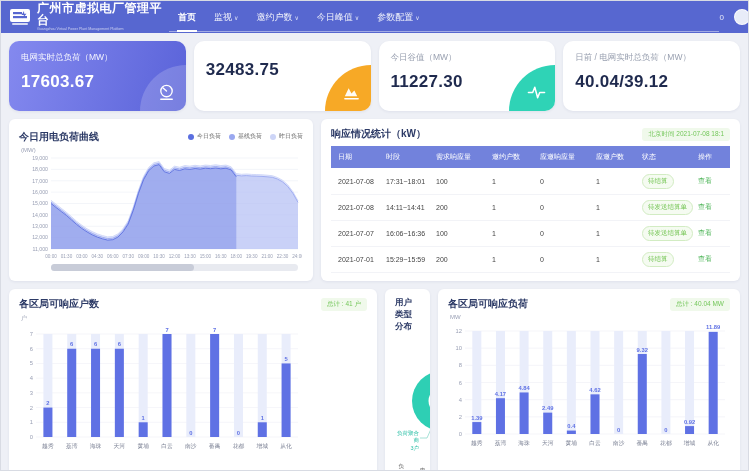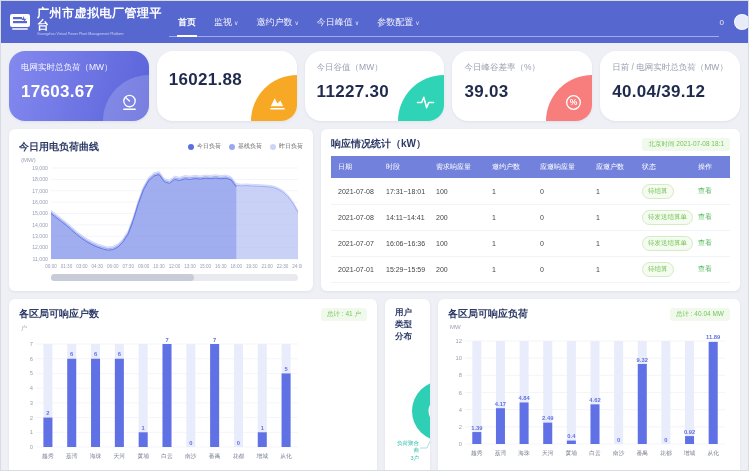--- a/index.html
+++ b/index.html
@@ -1,41 +1,41 @@
 <!DOCTYPE html>
 <html><head>
 <meta charset="utf-8">
 <style>
   *{margin:0;padding:0;box-sizing:border-box;}
   html,body{width:749px;height:471px;}
   body{font-family:"Liberation Sans","DejaVu Sans",sans-serif;background:#fff;overflow:hidden;}
   .screen{width:749px;height:471px;border:1px solid #d8dbe3;background:#eef0f6;display:flex;flex-direction:column;overflow:hidden;}
 
   
-  .header{height:42px;background:#5767d0;display:flex;align-items:center;padding:0 10px 0 8px;position:relative;flex:none;}
+  .header{height:32px;background:#5767d0;display:flex;align-items:center;padding:0 10px 0 8px;position:relative;flex:none;}
   .brand{display:flex;align-items:center;gap:6px;width:160px;flex:none;}
   .logo-icon{width:22px;height:18px;flex:none;}
   .brand-title{color:#fff;font-size:12px;font-weight:bold;letter-spacing:.5px;line-height:12px;}
   .brand-sub{color:rgba(255,255,255,.65);font-size:4px;line-height:6px;transform:scale(.9);transform-origin:left;white-space:nowrap;}
   .nav{display:flex;align-items:stretch;height:34px;position:relative;}
   .nav::after{content:'';position:absolute;left:0;right:-290px;bottom:2px;height:1px;background:rgba(255,255,255,.45);}
   .nav-item{display:flex;align-items:center;gap:2px;padding:0 9px;color:rgba(255,255,255,.92);font-size:9px;cursor:pointer;position:relative;}
   .nav-item.active{font-weight:bold;color:#fff;}
   .nav-item.active::after{content:'';position:absolute;left:8px;right:8px;bottom:2px;height:2px;background:#fff;z-index:2;}
   .caret{font-size:6px;color:rgba(255,255,255,.8);}
   .header-right{margin-left:auto;display:flex;align-items:center;gap:10px;}
   .notif-count{color:rgba(255,255,255,.85);font-size:8px;}
   .avatar{width:16px;height:16px;border-radius:50%;background:#e8ecf8;border:1px solid rgba(255,255,255,.8);margin-right:-12px;flex:none;}
 
   
   .content{flex:1;padding:8px;display:flex;flex-direction:column;gap:8px;overflow:hidden;}
 
   
   .kpi-row{display:flex;gap:8px;height:70px;flex:none;}
-  .card{flex:1;background:#fff;border-radius:16px;position:relative;overflow:hidden;box-shadow:0 1px 3px rgba(31,41,97,.07);padding:11px 0 0 12px;}
+  .card{flex:1;background:#fff;border-radius:10px;position:relative;overflow:hidden;box-shadow:0 1px 3px rgba(31,41,97,.07);padding:11px 0 0 12px;}
   .card-label{font-size:8.5px;color:#99a0b0;white-space:nowrap;}
   .card-value{font-size:17px;font-weight:bold;color:#1f2a4e;margin-top:8px;letter-spacing:.3px;}
   .card.primary{background:linear-gradient(105deg,#8489ef 0%,#5a63d9 100%);}
   .card.primary .card-label{color:rgba(255,255,255,.92);}
   .card.primary .card-value{color:#fff;}
   .corner{position:absolute;right:0;bottom:0;width:46px;height:46px;border-radius:100% 0 0 0;display:flex;align-items:center;justify-content:center;}
   .corner svg{width:19px;height:19px;margin:8px 0 0 8px;}
   .corner.translucent{background:rgba(255,255,255,.18);}
 
   
@@ -127,44 +127,34 @@
         <div class="card-value">17603.67</div>
         <div class="corner translucent">
           <svg viewBox="0 0 20 20">
             <circle cx="10" cy="8.5" r="6" fill="none" stroke="#fff" stroke-width="1.4"></circle>
             <line x1="10" y1="8.5" x2="6.4" y2="5.2" stroke="#fff" stroke-width="1.4" stroke-linecap="round"></line>
             <line x1="4" y1="17" x2="16" y2="17" stroke="#fff" stroke-width="1.6" stroke-linecap="round"></line>
           </svg>
         </div>
       </div>
       <div class="card">
-        <div class="card-value">16021.88</div>
+        <div class="card-value">32483.75</div>
         <div class="corner" style="background:#f7a926">
           <svg viewBox="0 0 20 20">
             <path d="M3 14 L7 5.5 L10 11 L13 8 L16 14 Z" fill="#fff" opacity=".95"></path>
             <line x1="3" y1="16.5" x2="17" y2="16.5" stroke="#fff" stroke-width="1.5" stroke-linecap="round"></line>
           </svg>
         </div>
       </div>
       <div class="card">
         <div class="card-label">今日谷值（MW）</div>
         <div class="card-value">11227.30</div>
         <div class="corner" style="background:#2fd3b6">
           <svg viewBox="0 0 20 20">
             <polyline points="1.5,10 6,10 8.2,4.5 11.2,15.5 13.4,10 18.5,10" fill="none" stroke="#fff" stroke-width="1.6" stroke-linejoin="round" stroke-linecap="round"></polyline>
-          </svg>
-        </div>
-      </div>
-      <div class="card">
-        <div class="card-label">今日峰谷差率（%）</div>
-        <div class="card-value">39.03</div>
-        <div class="corner" style="background:#f87d7d">
-          <svg viewBox="0 0 20 20">
-            <circle cx="10" cy="10" r="7.2" fill="none" stroke="#fff" stroke-width="1.4"></circle>
-            <text x="10" y="13" text-anchor="middle" font-size="9" font-weight="bold" fill="#fff">%</text>
           </svg>
         </div>
       </div>
       <div class="card">
         <div class="card-label">日前 / 电网实时总负荷（MW）</div>
         <div class="card-value">40.04/39.12</div>
       </div>
     </div>
 
     <div class="mid-row">

